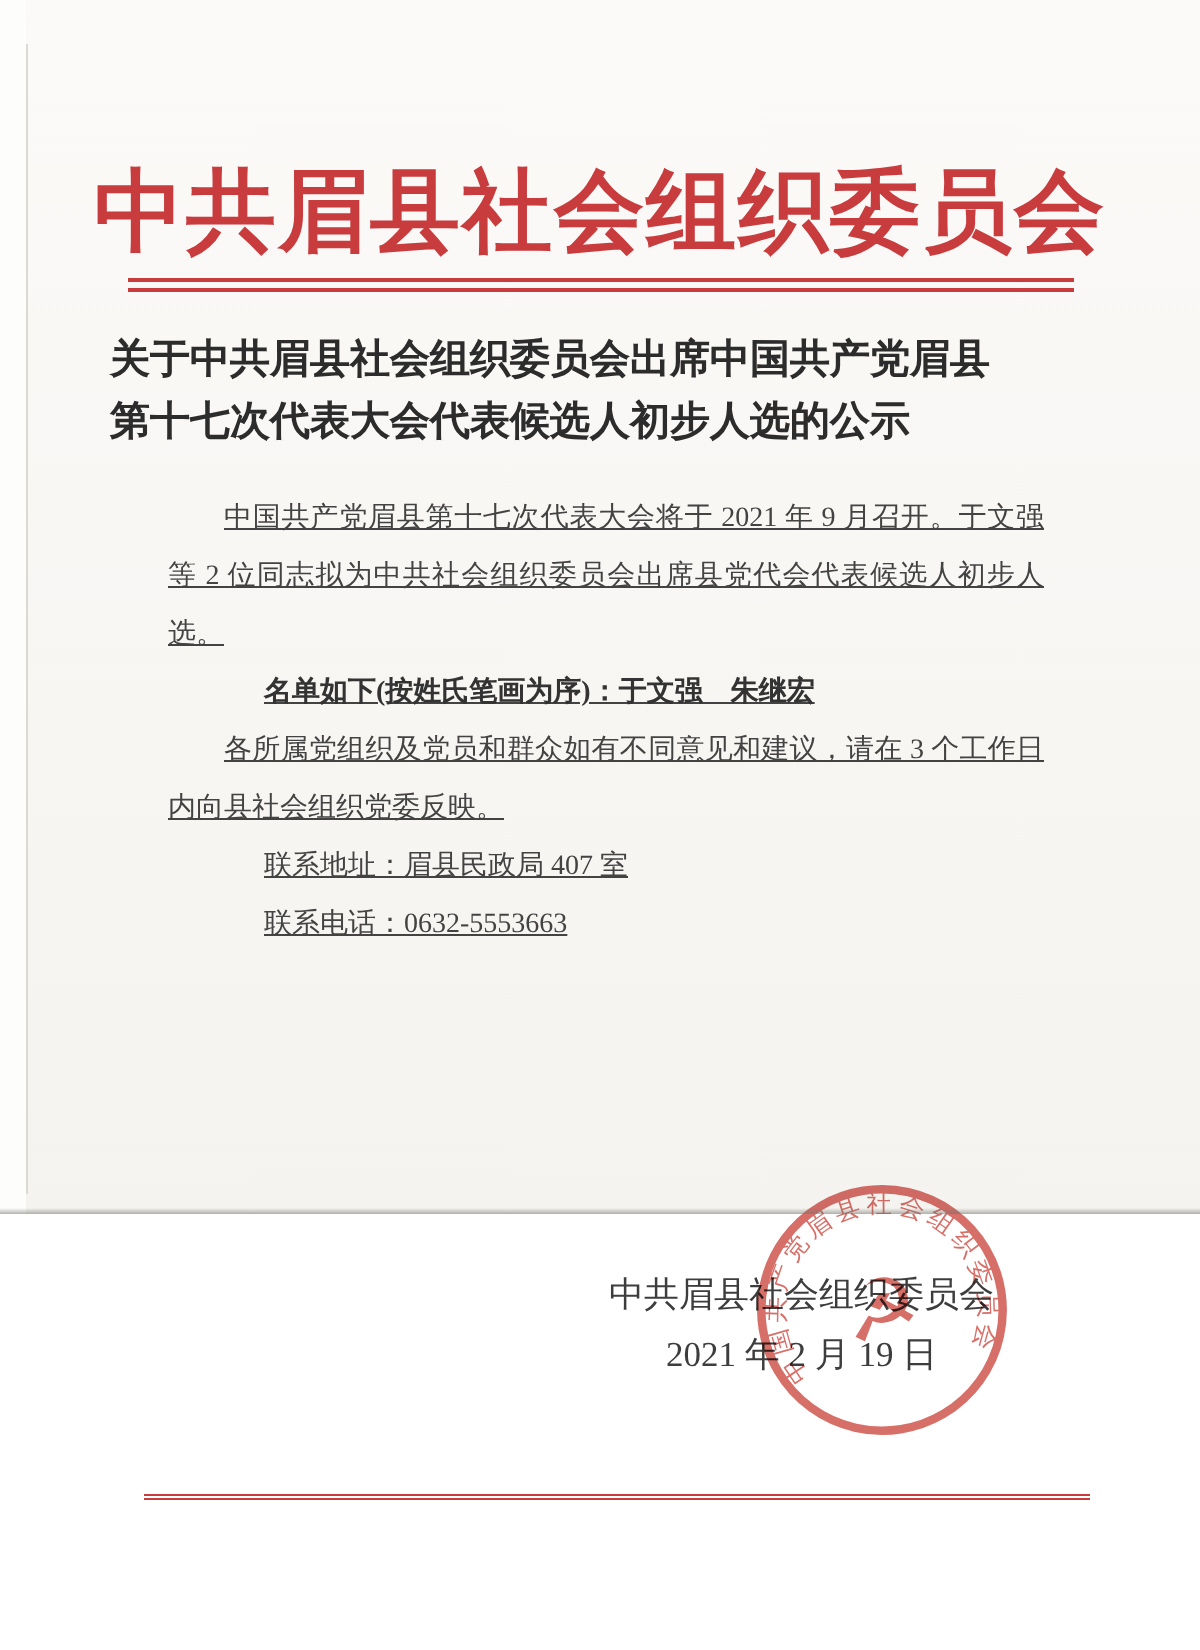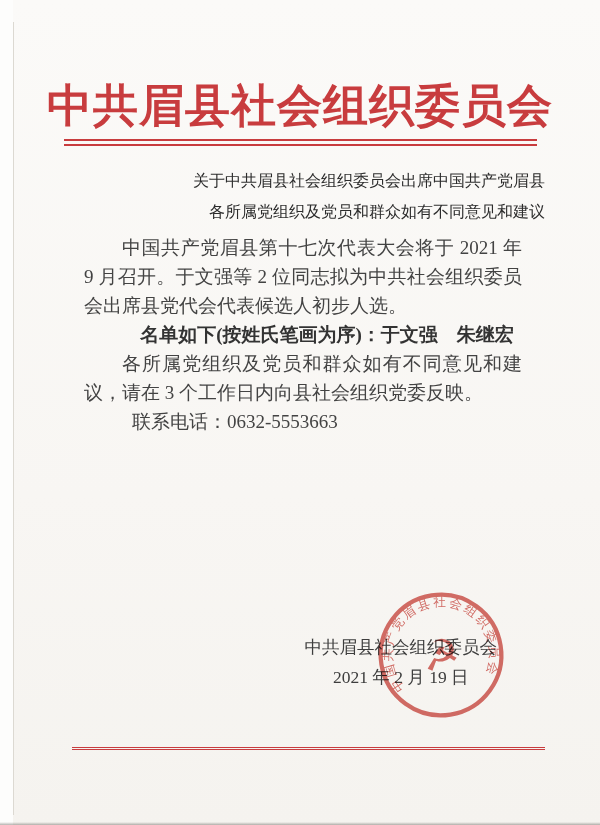--- a/index.html
+++ b/index.html
@@ -10,21 +10,21 @@
   }
   html,body{margin:0;padding:0;}
   body{
     width:600px;height:825px;
     background:#ffffff;
     font-family:"Liberation Serif","DejaVu Serif",serif;
     overflow:hidden;
   }
   .page{
     position:relative;
-    width:600px;height:825px;
+    width:600px;height:607px;
     background:linear-gradient(180deg,#fbfaf8 0%,#f8f6f3 60%,#f5f3ef 100%);
   }
   
   .scan-left-strip{
     position:absolute;left:0;top:0;bottom:0;width:13px;
     background:#fdfdfc;
   }
   .scan-left-line{
     position:absolute;left:13px;top:22px;bottom:10px;width:1px;
     background:#dcd9d2;
@@ -51,34 +51,35 @@
   .rule-top{top:139px;}
   .rule-bottom{
     top:747px;left:72px;width:473px;
     border-top:1.5px solid var(--red);
     border-bottom:1.5px solid var(--red);
     height:1px;
   }
   
   .doc-title{
     position:absolute;top:165px;left:55px;right:55px;
-    text-align:right;
-    font-size:16px;font-weight:normal;line-height:31px;
+    text-align:left;
+    font-size:20px;font-weight:bold;line-height:31px;
     color:var(--ink);
   }
   
   .body-text{
-    position:absolute;top:233px;left:84px;width:438px;
-    font-size:19px;line-height:29px;
+    position:absolute;top:245px;left:84px;width:438px;
+    font-size:14px;line-height:29px;
     color:var(--body-ink);
     text-align:justify;
+    text-decoration:underline;
   }
   .body-text p{margin:0;text-indent:2em;}
   .body-text p.name-line{
-    font-weight:bold;color:#333;text-align:center;text-indent:0;
+    font-weight:bold;color:#333;text-align:left;text-indent:0;
     padding-left:48px;
   }
   .body-text p.contact-line{
     text-align:left;text-indent:0;padding-left:48px;
     white-space:nowrap;
   }
   
   .sign-block{
     position:absolute;top:633px;right:103px;
     text-align:center;
@@ -108,27 +109,28 @@
 
   <div class="scan-left-strip"></div>
   <div class="scan-left-line"></div>
 
   <div class="letterhead">中共眉县社会组织委员会</div>
 
   <div class="rule rule-top"></div>
 
   <div class="doc-title">
     <div>关于中共眉县社会组织委员会出席中国共产党眉县</div>
-    <div>各所属党组织及党员和群众如有不同意见和建议</div>
+    <div>第十七次代表大会代表候选人初步人选的公示</div>
   </div>
 
   <div class="body-text">
     <p>中国共产党眉县第十七次代表大会将于 2021 年 9 月召开。于文强等 2 位同志拟为中共社会组织委员会出席县党代会代表候选人初步人选。</p>
     <p class="name-line">名单如下(按姓氏笔画为序)：于文强　朱继宏</p>
     <p>各所属党组织及党员和群众如有不同意见和建议，请在 3 个工作日内向县社会组织党委反映。</p>
+    <p class="contact-line">联系地址：眉县民政局 407 室</p>
     <p class="contact-line">联系电话：0632-5553663</p>
   </div>
 
   <div class="sign-block">
     <div>中共眉县社会组织委员会</div>
     <div>2021 年 2 月 19 日</div>
   </div>
 
   <div class="seal">
     <svg viewBox="0 0 140 140">

